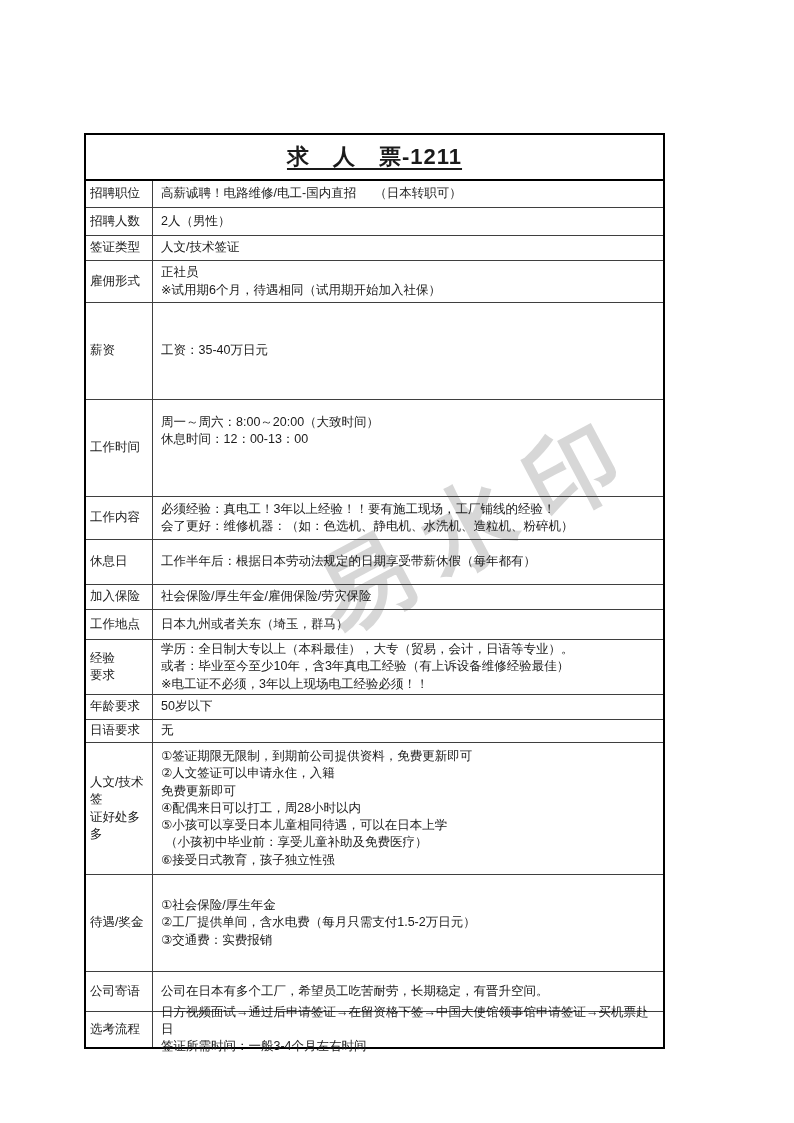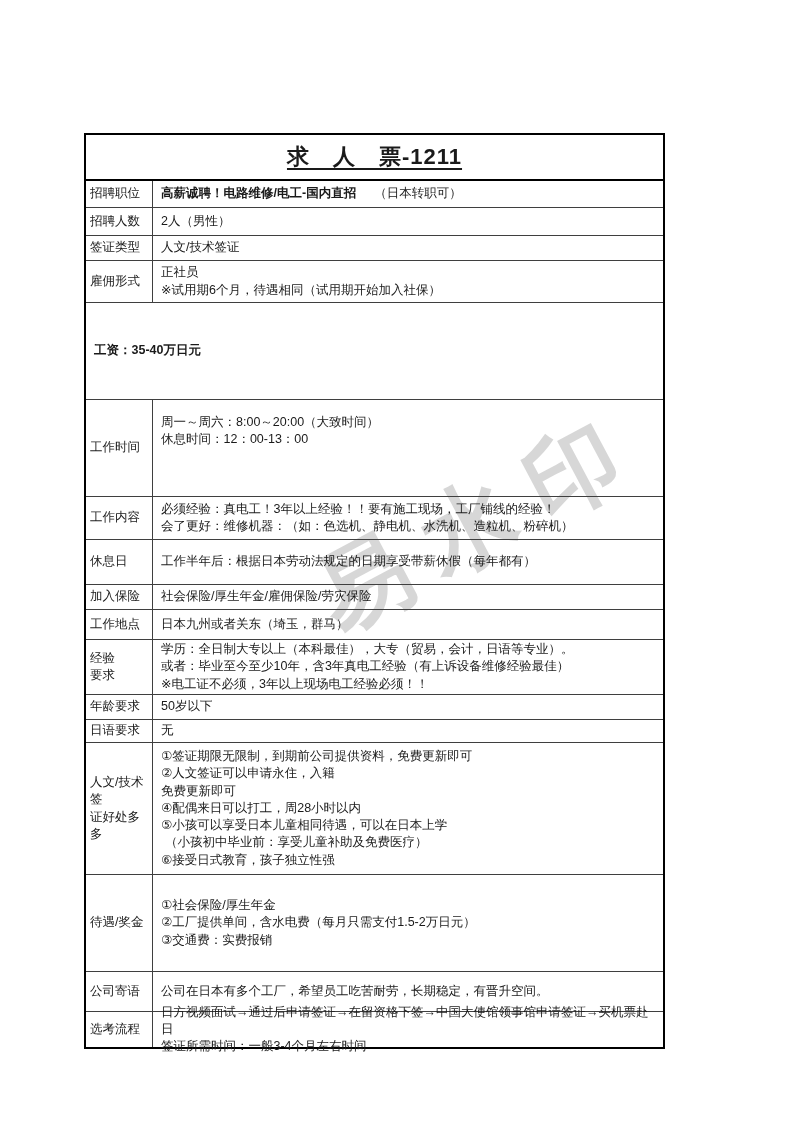--- a/index.html
+++ b/index.html
@@ -60,21 +60,21 @@
     border-right:1px solid #3f3f3f;
     padding:2px 4px;
     display:flex;flex-direction:column;justify-content:center;
   }
   .content{
     flex:1;
     padding:2px 8px;
     display:flex;flex-direction:column;justify-content:center;
   }
   .content.top{justify-content:flex-start;padding-top:14px;}
-  .b{font-weight:bold;}
+  .b{font-weight:normal;}
   .gap{margin-left:18px;}
   .indent{padding-left:4px;}
 </style>
 </head>
 <body>
 
 <div class="page">
 
   <div class="watermark">易水印</div>
 
@@ -107,20 +107,21 @@
 
     <div class="row" style="height:42px">
       <div class="cell label">雇佣形式</div>
       <div class="cell content">
         <div class="line">正社员</div>
         <div class="line">※试用期6个月，待遇相同（试用期开始加入社保）</div>
       </div>
     </div>
 
     <div class="row" style="height:97px">
+      <div class="cell label">薪资</div>
       <div class="cell content">
         <div class="line b">工资：35-40万日元</div>
       </div>
     </div>
 
     <div class="row" style="height:97px">
       <div class="cell label">工作时间</div>
       <div class="cell content top">
         <div class="line">周一～周六：8:00～20:00（大致时间）</div>
         <div class="line">休息时间：12：00-13：00</div>

